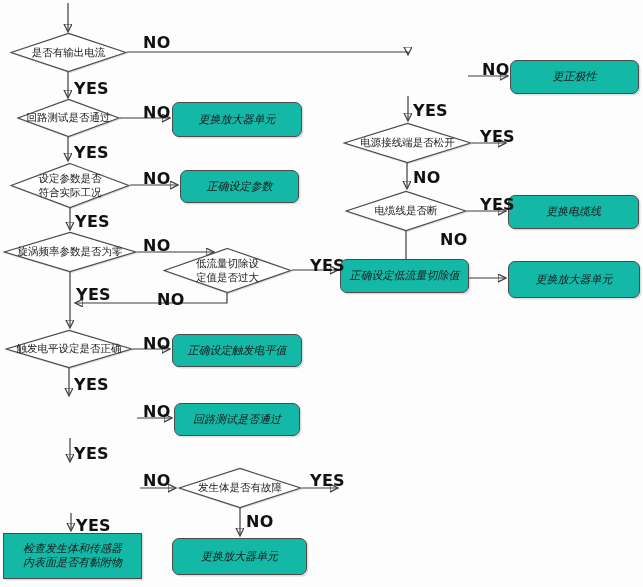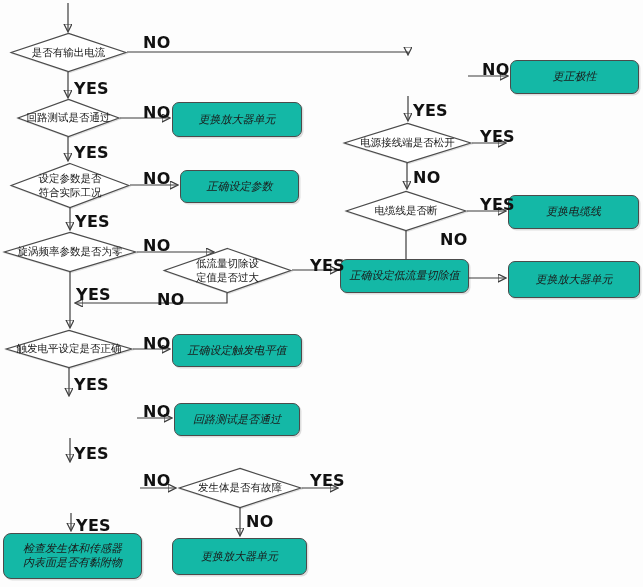--- a/index.html
+++ b/index.html
@@ -28,21 +28,21 @@
     filter: drop-shadow(1px 1px 0 rgba(0,0,0,0.12));
   }
   .diamond polygon { fill: #ffffff; stroke: #4b4b4b; stroke-width: 1.2; }
   .box {
     background: #14b8a6;
     border: 1.2px solid #4b4b4b;
     border-radius: 7px;
     box-shadow: 1.5px 1.5px 0 rgba(0,0,0,0.12);
     font-style: italic;
   }
-  .box.square { border-radius: 8px; }
+  .box.square { border-radius: 0; }
   .box .txt { font-size: 11px; }
   .edge-label {
     position: absolute;
     font-size: 16px; font-weight: bold; color: #111111;
     letter-spacing: 0.3px;
   }
 </style>
 </head>
 <body>
 

